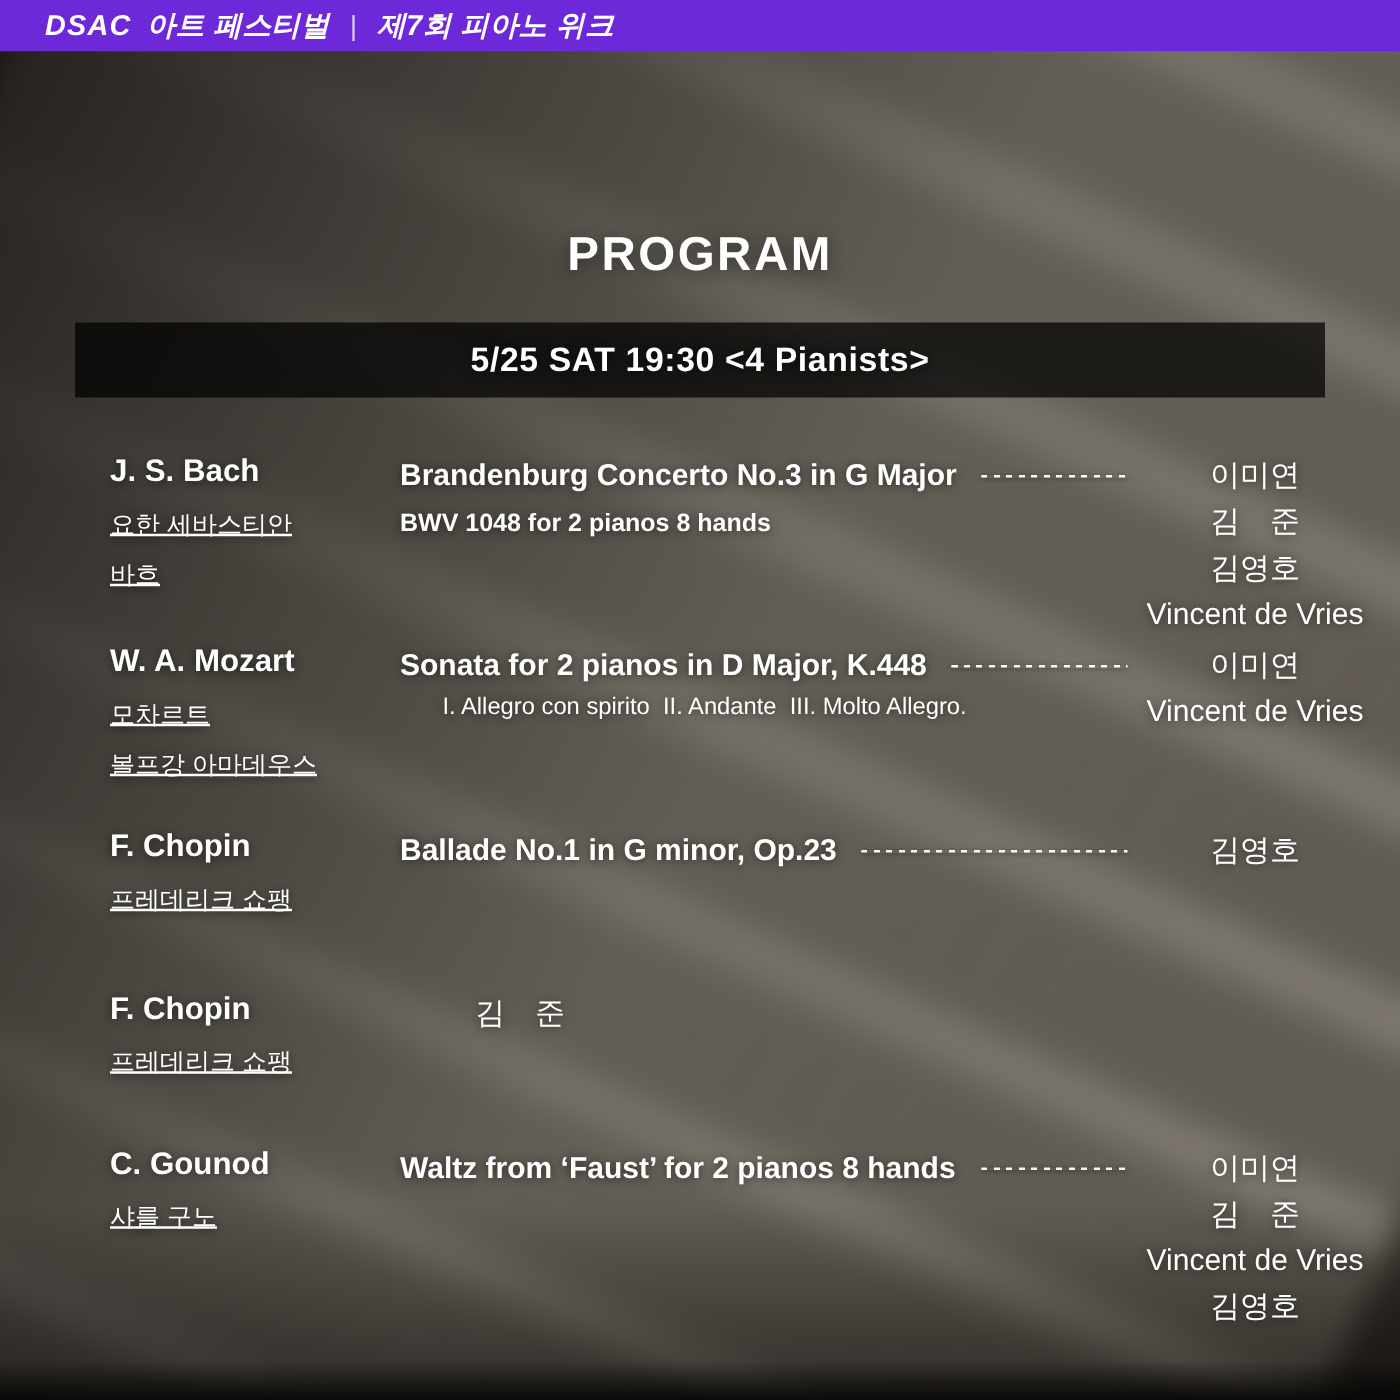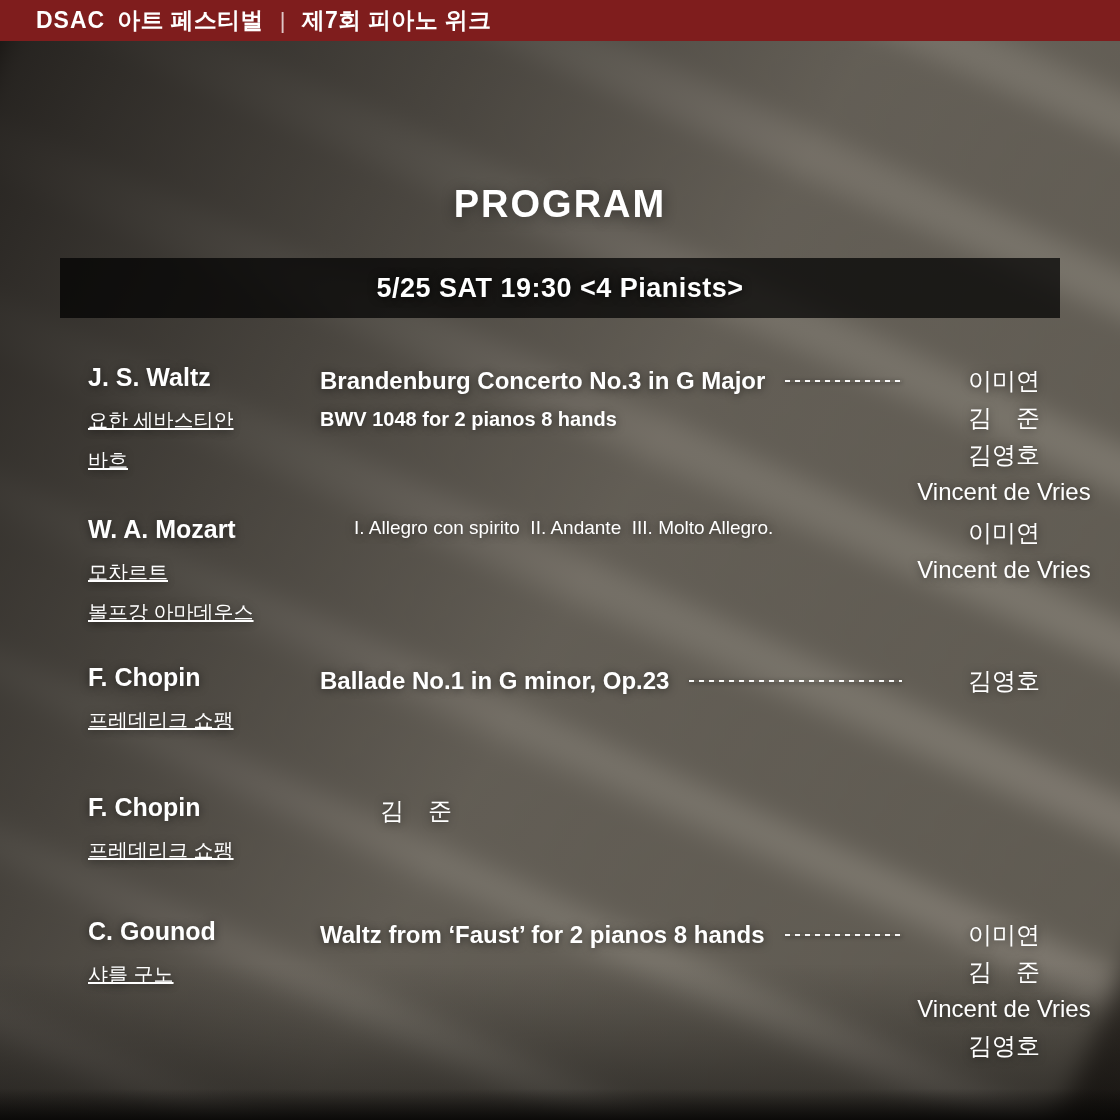--- a/index.html
+++ b/index.html
@@ -76,37 +76,37 @@
     <div class="base-grad"></div>
     <div class="wood-strip wood-a"></div>
     <div class="wood-strip wood-b"></div>
     <div class="keys"></div>
     <div class="wood-strip wood-c"></div>
     <div class="sheet-page"></div>
   </div>
   <div class="vignette"></div>
 </div>
 
-<header class="topbar" style="background: #7f1d1d;">
+<header class="topbar" style="background: #6d28d9; font-style: italic;">
   <span class="logo">DSAC</span>
   <span>아트 페스티벌</span>
   <span class="sep">|</span>
   <span>제7회 피아노 위크</span>
 </header>
 
 <h1 class="program-title">PROGRAM</h1>
 
 <div class="banner" id="banner" style="background: rgba(0, 0, 0, 0.72);">
   <span class="banner-text">5/25 SAT 19:30 &lt;4 Pianists&gt;</span>
 </div>
 
 <main id="rows">
     <section class="row" style="top: 362px;">
     <div class="col-composer">
-      <div class="composer-name">J. S. Waltz</div>
+      <div class="composer-name">J. S. Bach</div>
       <div class="composer-ko">
           <div>요한 세바스티안</div>
           <div>바흐</div>
         </div>
     </div>
     <div class="col-piece">
       <div class="piece-line1">
         <span class="piece-title">Brandenburg Concerto No.3 in G Major</span>
         <span class="leader-dash"></span>
       </div>
@@ -121,20 +121,24 @@
   </section>
     <section class="row" style="top: 514px;">
     <div class="col-composer">
       <div class="composer-name">W. A. Mozart</div>
       <div class="composer-ko">
           <div>모차르트</div>
           <div>볼프강 아마데우스</div>
         </div>
     </div>
     <div class="col-piece">
+      <div class="piece-line1">
+        <span class="piece-title">Sonata for 2 pianos in D Major, K.448</span>
+        <span class="leader-dash"></span>
+      </div>
     <div class="movements">I. Allegro con spirito  II. Andante  III. Molto Allegro.</div>
       </div>
     <div class="col-performers">
         <div>이미연</div>
         <div>Vincent de Vries</div>
       </div>
   </section>
     <section class="row" style="top: 662px;">
     <div class="col-composer">
       <div class="composer-name">F. Chopin</div>

